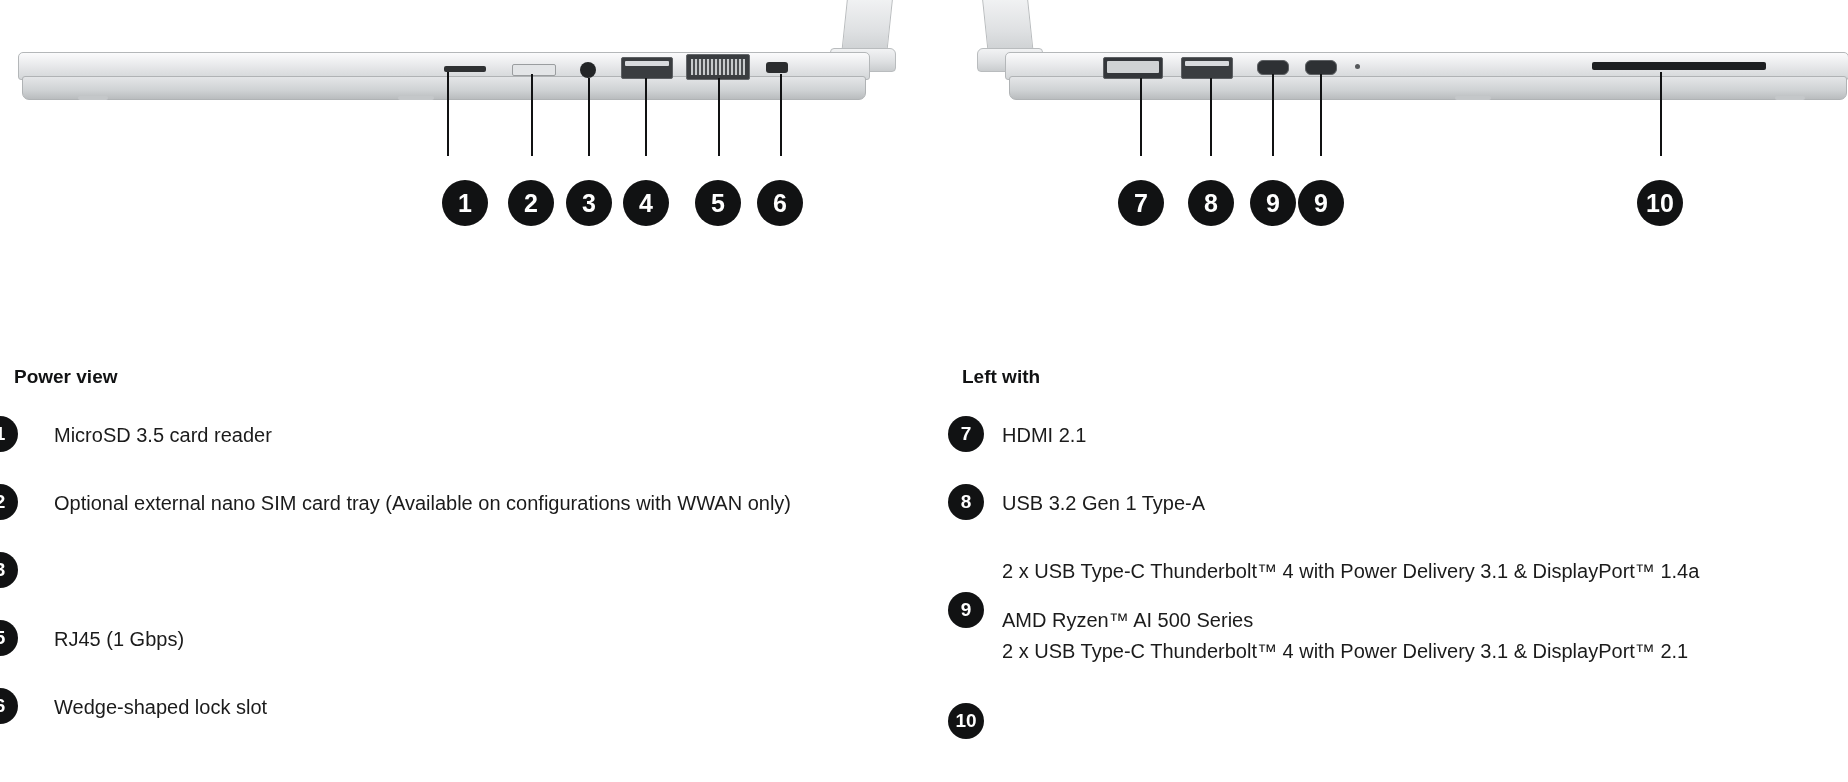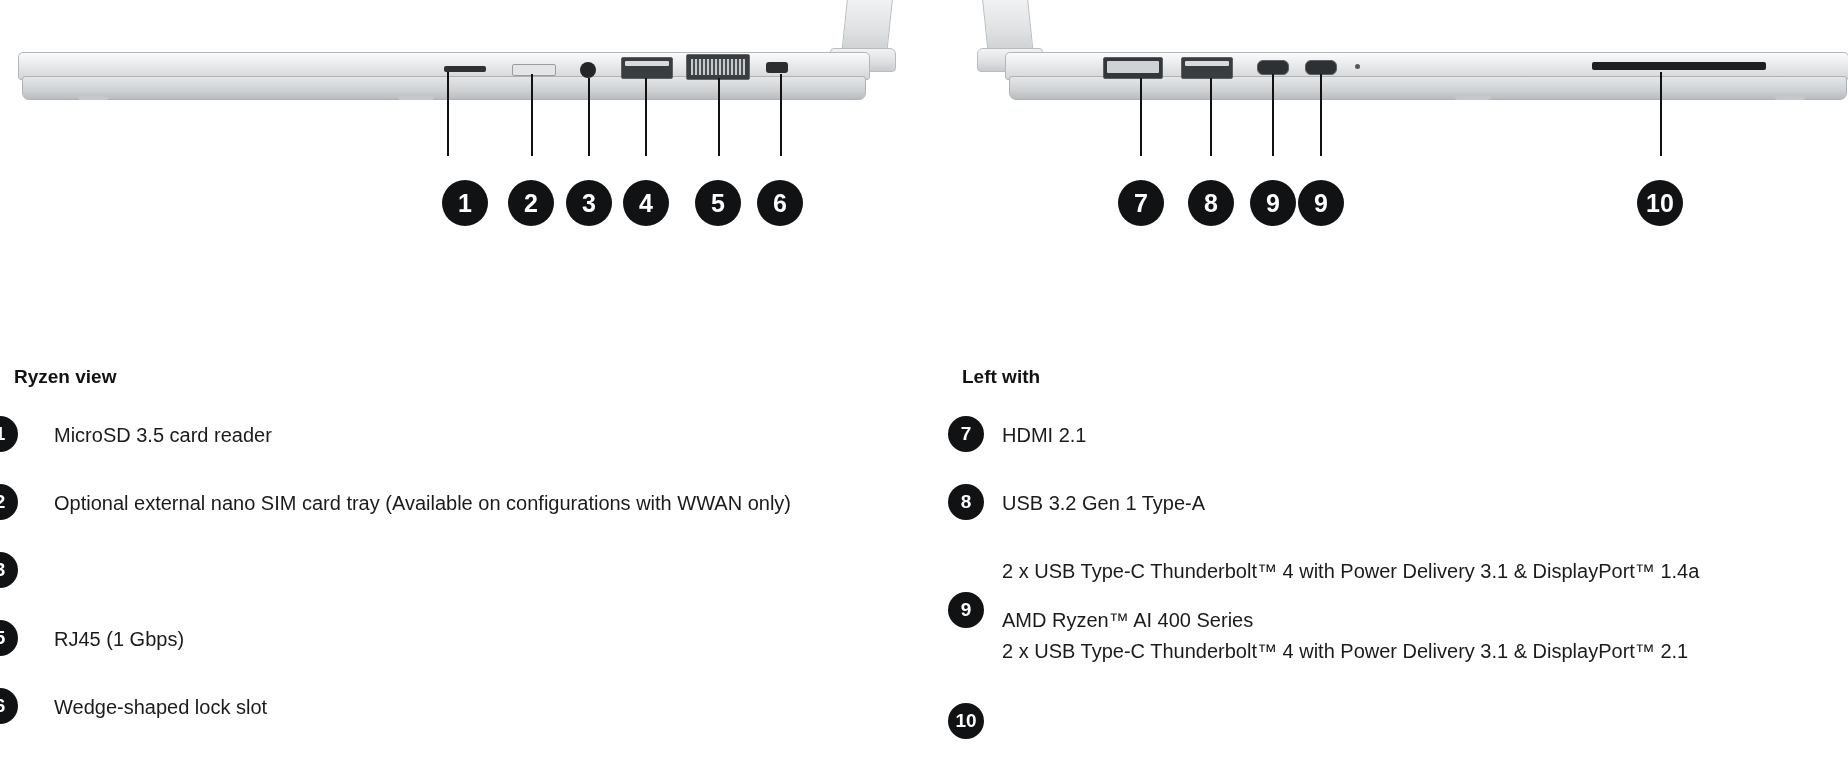--- a/index.html
+++ b/index.html
@@ -269,21 +269,21 @@
   <div class="callout-line" style="left:1660px; top:72px; height:84px;"></div>
 
   <div class="bubble big" style="left:1118px; top:180px;">7</div>
   <div class="bubble big" style="left:1188px; top:180px;">8</div>
   <div class="bubble big" style="left:1250px; top:180px;">9</div>
   <div class="bubble big" style="left:1298px; top:180px;">9</div>
   <div class="bubble big" style="left:1637px; top:180px;">10</div>
 </div>
 
 <div class="legend-col left">
-  <div class="legend-title">Ryzen view</div>
+  <div class="legend-title">Power view</div>
 
   <div class="legend-row">
     <div class="legend-badge">1</div>
     <div class="legend-text">MicroSD 3.5 card reader</div>
   </div>
 
   <div class="legend-row">
     <div class="legend-badge">2</div>
     <div class="legend-text">Optional external nano SIM card tray (Available on configurations with WWAN only)</div>
   </div>
@@ -315,21 +315,21 @@
   <div class="legend-row">
     <div class="legend-badge">8</div>
     <div class="legend-text">USB 3.2 Gen 1 Type-A</div>
   </div>
 
   <div class="legend-row tall" style="align-items:center;">
     <div class="legend-badge">9</div>
     <div class="legend-text">
       <span class="sub">2 x USB Type-C Thunderbolt™ 4 with Power Delivery 3.1 &amp; DisplayPort™ 1.4a</span>
       <span class="gap"></span>
-      <span class="sub">AMD Ryzen™ AI 400 Series</span>
+      <span class="sub">AMD Ryzen™ AI 500 Series</span>
       <span class="sub">2 x USB Type-C Thunderbolt™ 4 with Power Delivery 3.1 &amp; DisplayPort™ 2.1</span>
     </div>
   </div>
 
   <div class="legend-row">
     <div class="legend-badge">10</div>
   </div>
 </div>
 
 </body></html>

